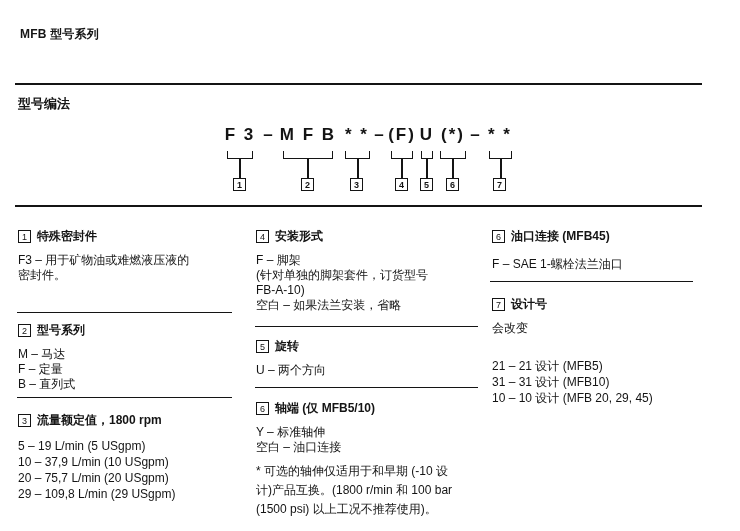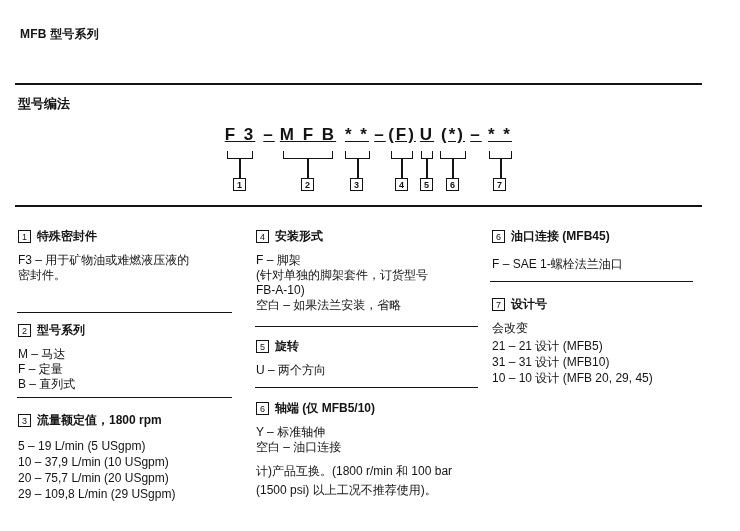--- a/index.html
+++ b/index.html
@@ -7,21 +7,21 @@
     position:relative;width:740px;height:531px;background:#ffffff;
     color:#141414;font-family:"Liberation Sans",sans-serif;overflow:hidden;
   }
   .abs{position:absolute;}
   .doc-title{font-size:12px;font-weight:bold;letter-spacing:.2px;text-align:center;}
   .subtitle{font-size:13px;font-weight:bold;}
   .rule{position:absolute;background:#141414;}
   
   .code-seg{
     position:absolute;top:126px;transform:translateX(-50%);
-    font-size:17px;font-weight:bold;letter-spacing:2px;white-space:pre;line-height:18px;text-decoration:underline;
+    font-size:17px;font-weight:bold;letter-spacing:2px;white-space:pre;line-height:18px;
   }
   .bracket{
     position:absolute;top:151px;height:8px;box-sizing:border-box;
     border-left:1.5px solid #141414;border-right:1.5px solid #141414;border-bottom:1.5px solid #141414;
   }
   .connector{position:absolute;top:158px;height:20px;width:1.5px;background:#141414;}
   .ref-box{
     position:absolute;top:178px;width:13px;height:13px;box-sizing:border-box;
     border:1px solid #141414;display:flex;align-items:center;justify-content:center;
     font-size:9px;font-weight:bold;background:#fff;
@@ -31,21 +31,21 @@
   .sec-header{display:flex;align-items:center;gap:6px;}
   .num-box{
     width:13px;height:13px;box-sizing:border-box;border:1px solid #141414;flex:0 0 auto;
     display:flex;align-items:center;justify-content:center;font-size:9px;
   }
   .sec-title{font-size:12px;font-weight:bold;white-space:nowrap;text-align:right;}
   .sec-body{margin-top:8px;font-size:12px;line-height:15px;white-space:nowrap;}
   .sec-body.lh16{line-height:16px;margin-top:9px;}
   .sec-body.gap12{margin-top:12px;}
   .sec-body.gap10{}
-  .design-list{margin-top:2px;font-size:12px;line-height:16px;white-space:nowrap;}
+  .design-list{margin-top:22px;font-size:12px;line-height:16px;white-space:nowrap;}
   .note{position:absolute;font-size:12px;line-height:19px;white-space:nowrap;}
 </style>
 </head>
 <body>
 
 <div class="page">
 
   <div class="abs doc-title" style="left:20px;top:26px">MFB 型号系列</div>
   <div class="rule" style="left:15px;top:83px;width:687px;height:2px"></div>
   <div class="abs subtitle" style="left:18px;top:95px">型号编法</div>
@@ -156,20 +156,21 @@
     <div class="sec-header">
       <span class="num-box">6</span>
       <span class="sec-title">轴端 (仅 MFB5/10)</span>
     </div>
     <div class="sec-body gap10">
       <div>Y – 标准轴伸</div>
       <div>空白 – 油口连接</div>
     </div>
   </div>
   <div class="note" style="left:256px;top:462px">
+    <div>* 可选的轴伸仅适用于和早期 (-10 设</div>
     <div>计)产品互换。(1800 r/min 和 100 bar</div>
     <div>(1500 psi) 以上工况不推荐使用)。</div>
   </div>
 
   <div class="section" style="left:492px;top:228px;width:210px">
     <div class="sec-header">
       <span class="num-box">6</span>
       <span class="sec-title">油口连接 (MFB45)</span>
     </div>
     <div class="sec-body gap12">

